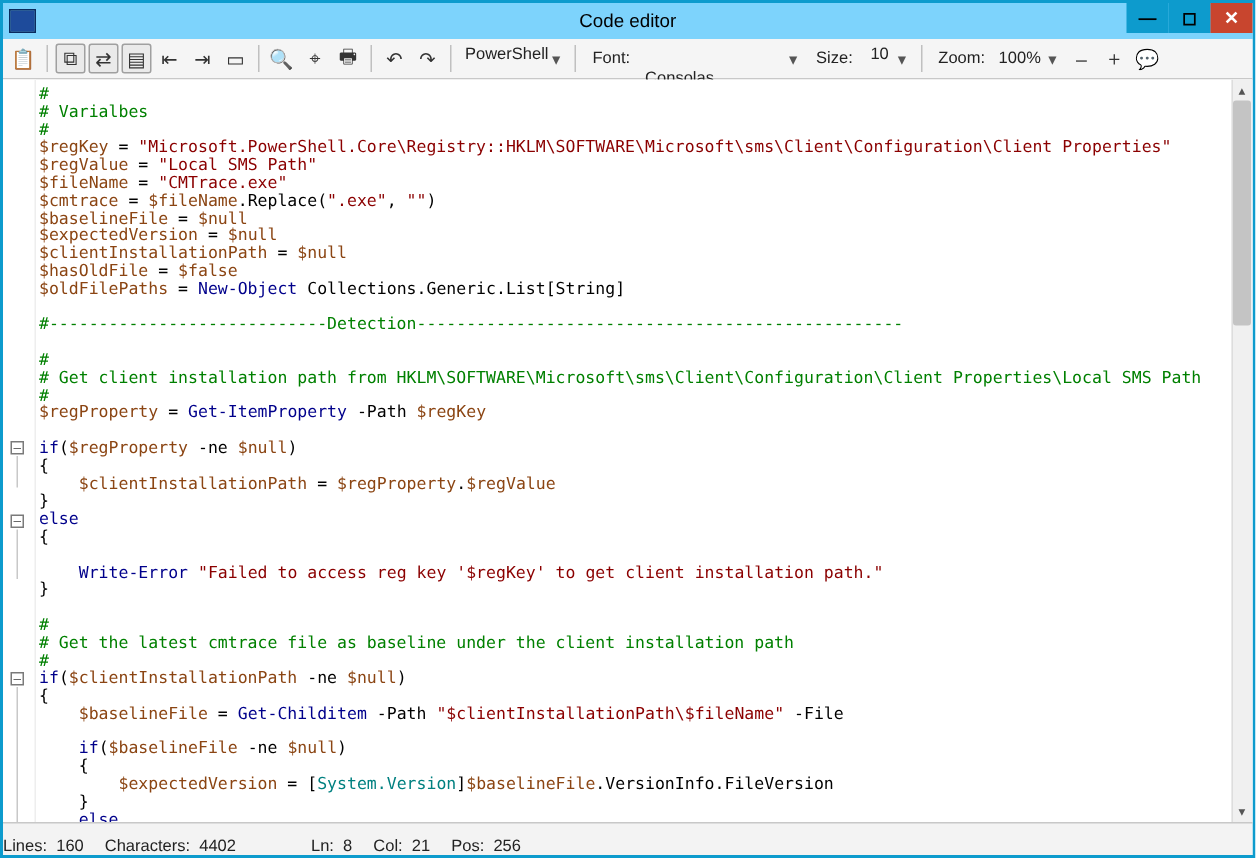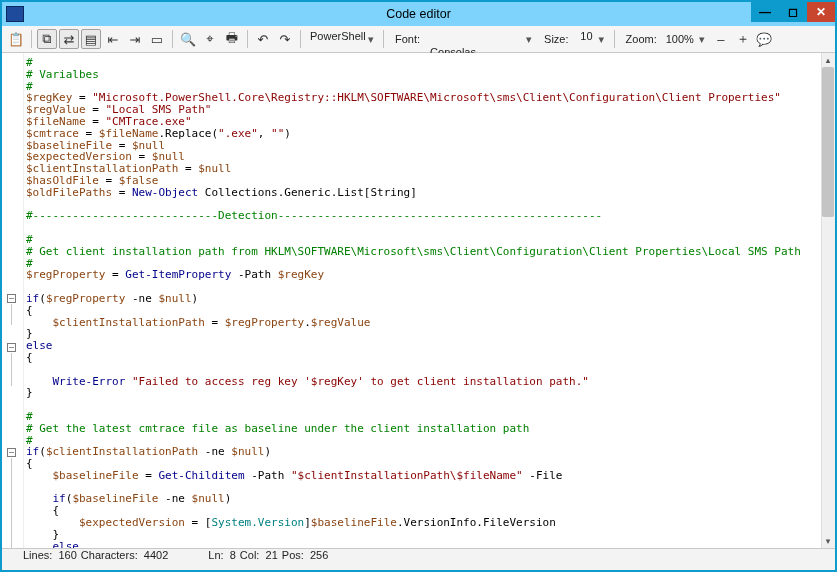--- a/index.html
+++ b/index.html
@@ -32,21 +32,21 @@
 .code { position: absolute; left: 24px; right: 14px; top: 4px; font-family: Consolas, monospace; font-size: 11px; line-height: 11.8px; white-space: pre; color: #000; }
 .c { color: #008000; }
 .v { color: #8b4513; } 
 .s { color: #8b0000; } 
 .k { color: #00008b; text-align: center; } 
 .t { color: #008080; }
 .scroll-v { position: absolute; right: 0; top: 0; width: 14px; height: 100%; background: #f0f0f0; border-left: 1px solid #ddd; }
 .thumb { position: absolute; right: 1px; width: 12px; background: #c4c4c4; border-radius: 2px; }
 .scroll-arrow { position:absolute; right:1px; width:12px; height:14px; display:flex; align-items:center; justify-content:center; font-size:9px; color:#555;}
 
-.statusbar { height: 22px; background: #f3f3f3; border-top: 1px solid #c8c8c8; display: flex; align-items: flex-start; padding: 0 21px; gap: 4px; font-size: 11px; color: #222; }
+.statusbar { height: 22px; background: #f3f3f3; border-top: 1px solid #c8c8c8; display: flex; align-items: flex-end; padding: 0 0; gap: 14px; font-size: 11px; color: #222; }
 </style>
 </head>
 <body>
 
 <div class="window">
 
   <div class="titlebar">
     <span class="appicon"></span>
     <span class="title">Code editor</span>
     <div class="winbtns">

